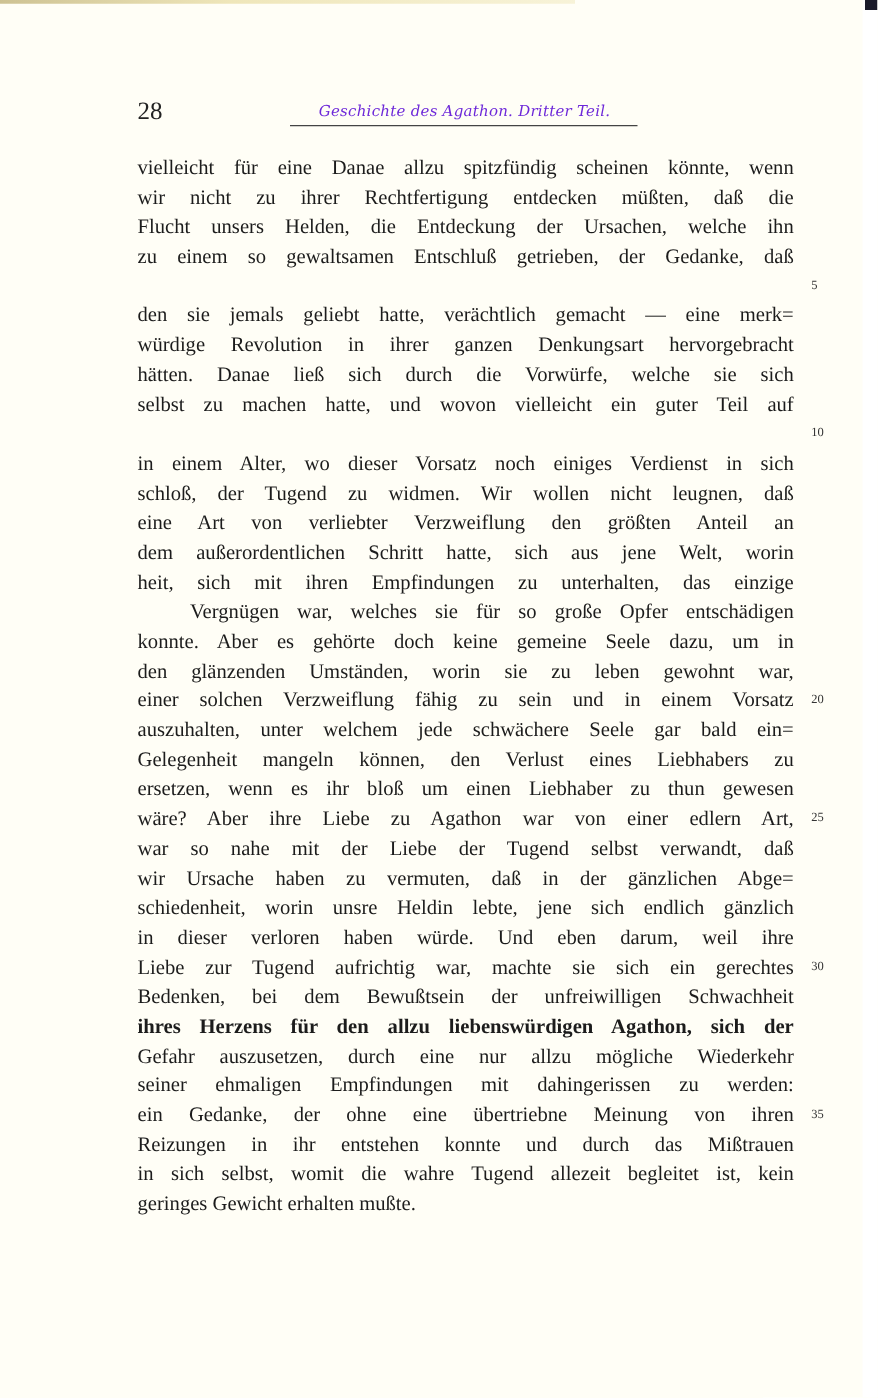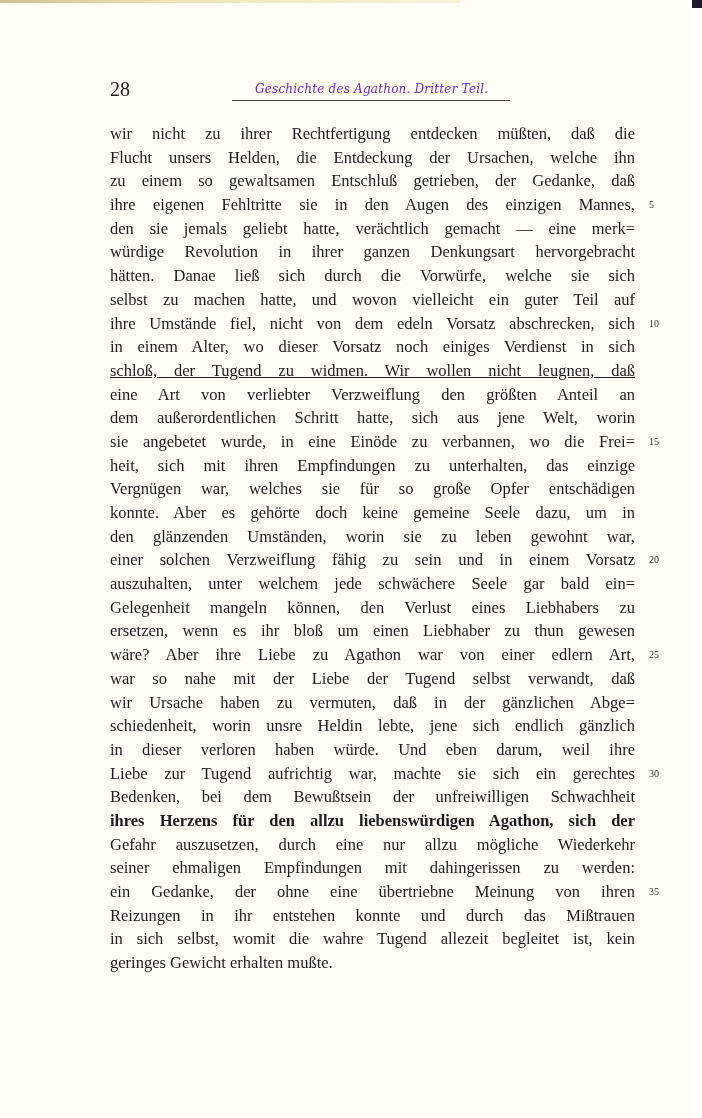--- a/index.html
+++ b/index.html
@@ -63,36 +63,36 @@
 <div class="page">
   <div class="top-edge"></div>
 
   <div class="header">
     <span class="page-number">28</span>
     <span class="running-head">Geschichte des Agathon. Dritter Teil.</span>
   </div>
   <div class="head-rule"></div>
 
   <div class="body-text" id="body-text">
+      <div class="line"><span style="word-spacing: 0px;">vielleicht für eine Danae allzu spitzfündig scheinen könnte, wenn</span></div>
       <div class="line"><span style="word-spacing: 0px;">wir nicht zu ihrer Rechtfertigung entdecken müßten, daß die</span></div>
       <div class="line"><span style="word-spacing: 0px;">Flucht unsers Helden, die Entdeckung der Ursachen, welche ihn</span></div>
       <div class="line"><span style="word-spacing: 0px;">zu einem so gewaltsamen Entschluß getrieben, der Gedanke, daß</span></div>
-      <div class="line"><span style="word-spacing: 0px;">ihre eigenen Fehltritte sie in den Augen des einzigen Mannes,</span><span class="line-number">5</span></div>
+      <div class="line"><span class="line-number">5</span></div>
       <div class="line"><span style="word-spacing: 0px;">den sie jemals geliebt hatte, verächtlich gemacht — eine merk=</span></div>
       <div class="line"><span style="word-spacing: 0px;">würdige Revolution in ihrer ganzen Denkungsart hervorgebracht</span></div>
       <div class="line"><span style="word-spacing: 0px;">hätten. Danae ließ sich durch die Vorwürfe, welche sie sich</span></div>
       <div class="line"><span style="word-spacing: 0px;">selbst zu machen hatte, und wovon vielleicht ein guter Teil auf</span></div>
-      <div class="line"><span style="word-spacing: 0px;">ihre Umstände fiel, nicht von dem edeln Vorsatz abschrecken, sich</span><span class="line-number">10</span></div>
+      <div class="line"><span class="line-number">10</span></div>
       <div class="line"><span style="word-spacing: 0px;">in einem Alter, wo dieser Vorsatz noch einiges Verdienst in sich</span></div>
-      <div class="line"><span style="word-spacing: 0px; text-decoration: underline;">schloß, der Tugend zu widmen. Wir wollen nicht leugnen, daß</span></div>
+      <div class="line"><span style="word-spacing: 0px;">schloß, der Tugend zu widmen. Wir wollen nicht leugnen, daß</span></div>
       <div class="line"><span style="word-spacing: 0px;">eine Art von verliebter Verzweiflung den größten Anteil an</span></div>
       <div class="line"><span style="word-spacing: 0px;">dem außerordentlichen Schritt hatte, sich aus jene Welt, worin</span></div>
-      <div class="line"><span style="word-spacing: 0px;">sie angebetet wurde, in eine Einöde zu verbannen, wo die Frei=</span><span class="line-number">15</span></div>
       <div class="line"><span style="word-spacing: 0px;">heit, sich mit ihren Empfindungen zu unterhalten, das einzige</span></div>
-      <div class="line"><span style="word-spacing: 0px;">Vergnügen war, welches sie für so große Opfer entschädigen</span></div>
+      <div class="line"><span style="word-spacing: 0px; margin-left: 42px;">Vergnügen war, welches sie für so große Opfer entschädigen</span></div>
       <div class="line"><span style="word-spacing: 0px;">konnte. Aber es gehörte doch keine gemeine Seele dazu, um in</span></div>
       <div class="line"><span style="word-spacing: 0px;">den glänzenden Umständen, worin sie zu leben gewohnt war,</span></div>
       <div class="line"><span style="word-spacing: 0px;">einer solchen Verzweiflung fähig zu sein und in einem Vorsatz</span><span class="line-number">20</span></div>
       <div class="line"><span style="word-spacing: 0px;">auszuhalten, unter welchem jede schwächere Seele gar bald ein=</span></div>
       <div class="line"><span style="word-spacing: 0px;">Gelegenheit mangeln können, den Verlust eines Liebhabers zu</span></div>
       <div class="line"><span style="word-spacing: 0px;">ersetzen, wenn es ihr bloß um einen Liebhaber zu thun gewesen</span></div>
       <div class="line"><span style="word-spacing: 0px;">wäre? Aber ihre Liebe zu Agathon war von einer edlern Art,</span><span class="line-number">25</span></div>
       <div class="line"><span style="word-spacing: 0px;">war so nahe mit der Liebe der Tugend selbst verwandt, daß</span></div>
       <div class="line"><span style="word-spacing: 0px;">wir Ursache haben zu vermuten, daß in der gänzlichen Abge=</span></div>
       <div class="line"><span style="word-spacing: 0px;">schiedenheit, worin unsre Heldin lebte, jene sich endlich gänzlich</span></div>

